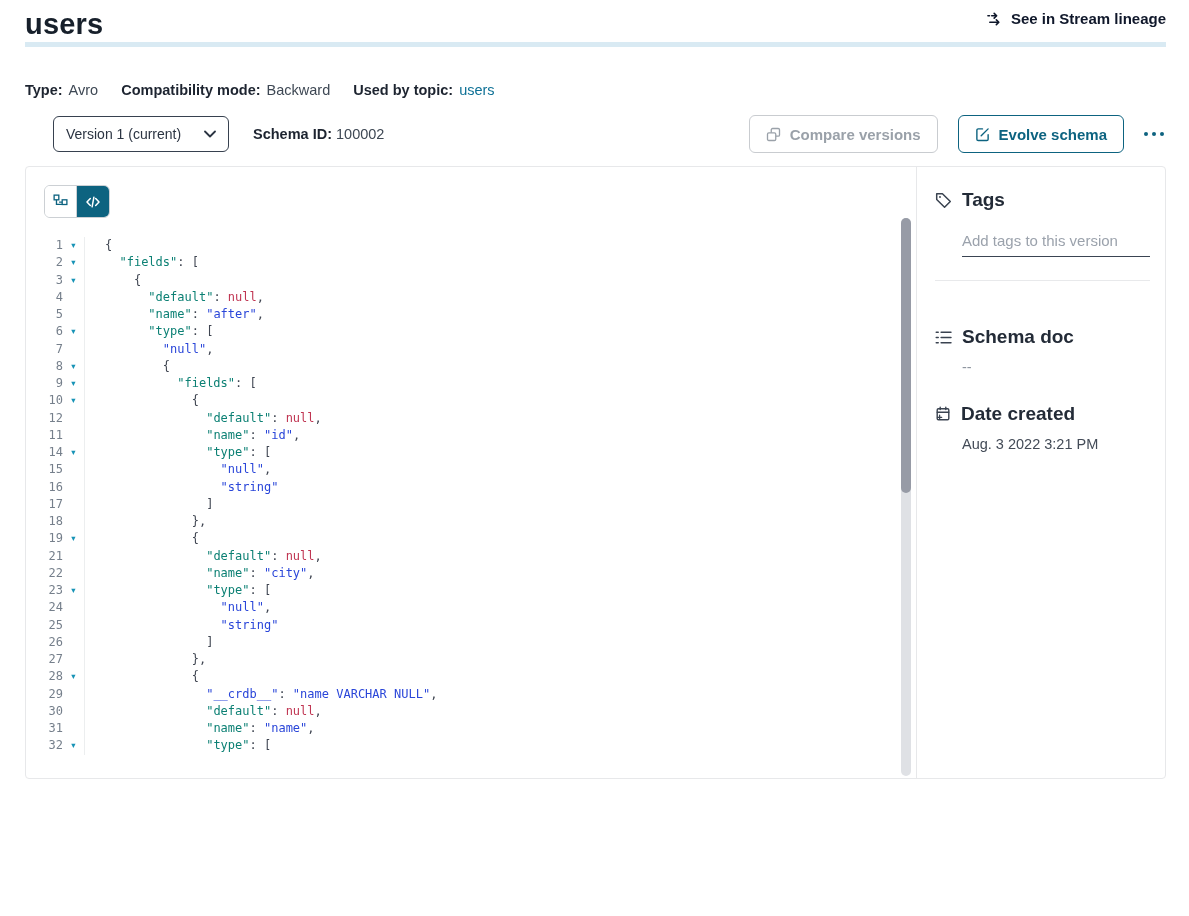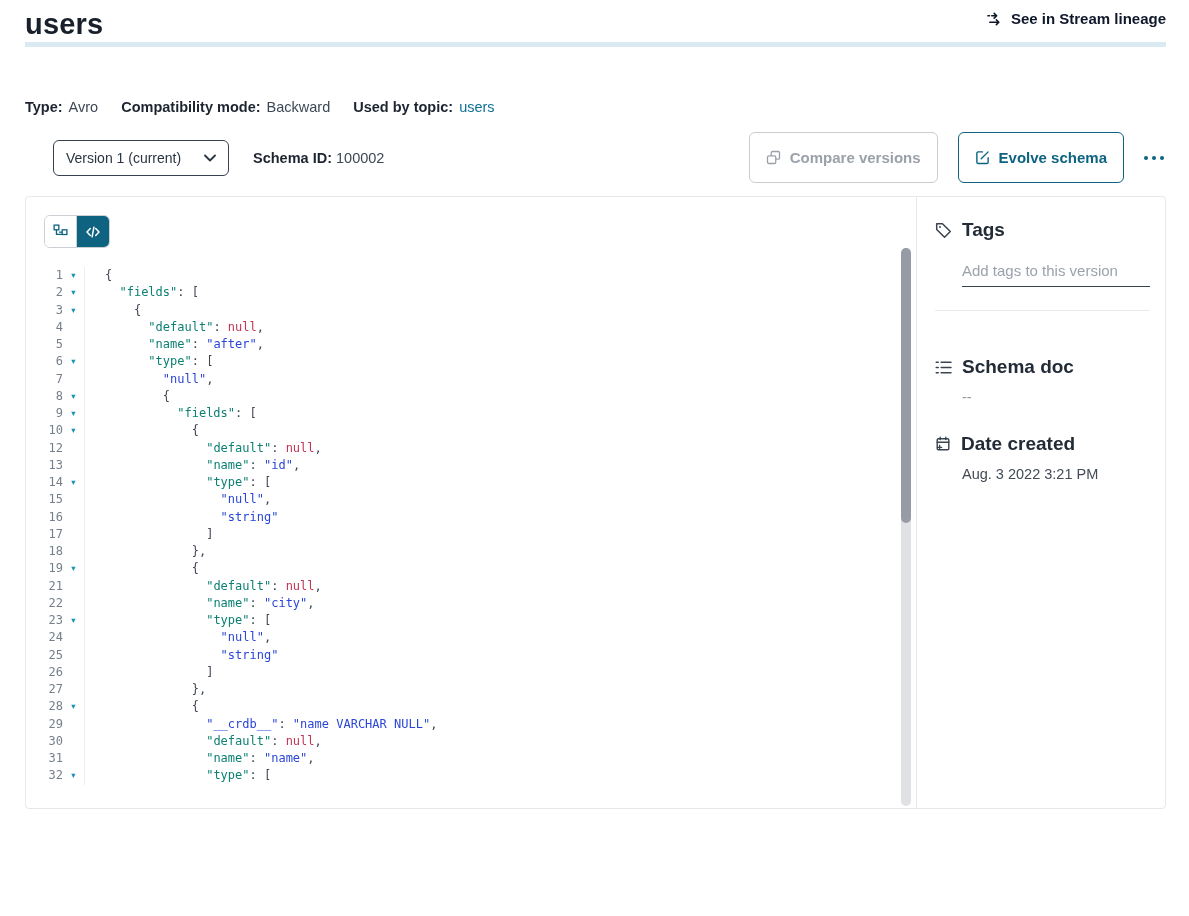--- a/index.html
+++ b/index.html
@@ -23,33 +23,33 @@
   .tab.active { color:#1d2430; }
   .tab.active::after { content:""; position:absolute; left:0; right:0; bottom:-5px; height:5px; background:#0b5d7d; z-index:1; }
   .tabbar { height:5px; background:#d9eaf3; }
 
   
   .vk-row { margin-top:32px; display:flex; align-items:center; }
   .value-btn { background:#0d6380; color:#fff; border:none; border-radius:6px; height:32px; padding:0 14px; font-size:14.5px; font-family:inherit; cursor:pointer; }
   .key-btn { background:none; border:none; color:#0e7196; font-size:14.5px; font-weight:600; font-family:inherit; margin-left:25px; cursor:pointer; }
 
   
-  .meta { margin-top:52px; display:flex; align-items:baseline; font-size:14.5px; }
+  .meta { margin-top:35px; display:flex; align-items:baseline; font-size:14.5px; }
   .meta b { color:#1d2430; font-weight:700; }
   .meta .val { color:#3e4854; margin-left:6px; }
   .meta .grp { margin-right:23px; }
   .meta a.topic { color:#0e7196; margin-left:6px; cursor:pointer; text-decoration:none; }
 
   
   .controls { margin-top:17px; display:flex; align-items:center;padding-left:28px; }
   .select { width:176px; height:36px; border:1px solid #37414f; border-radius:6px; background:#fff;
             display:flex; align-items:center; justify-content:space-between; padding:0 12px; font-size:14px; color:#2b3442; cursor:pointer; }
   .schema-id { margin-left:24px; font-size:14.5px; }
   .spacer { flex:1; }
-  .btn { height:51px; border-radius:6px; background:#fff; display:flex; align-items:center; gap:9px; padding:0 16px;
+  .btn { height:38px; border-radius:6px; background:#fff; display:flex; align-items:center; gap:9px; padding:0 16px;
          font-size:15px; font-weight:600; font-family:inherit; cursor:pointer; }
   .btn.disabled { color:#9aa1a9; border:1px solid #c9ccd0; cursor:default; }
   .btn.outline { color:#0d6380; border:1px solid #0d6380; margin-left:20px; }
   .more { margin-left:18px; display:flex; gap:4px; padding:6px 2px; cursor:pointer; }
   .more .dot { width:4px; height:4px; border-radius:50%; background:#0d6380; }
 
   
   .panel { margin-top:13px; height:613px; border:1px solid #e7e8ea; border-radius:4px; display:flex; overflow:hidden; background:#fff; }
   .editor { position:relative; width:891px; flex:none; border-right:1px solid #e7e8ea; padding-top:18px; }
   .view-toggle { margin-left:18px; display:inline-flex; border:1px solid #ccd0d4; border-radius:6px; overflow:hidden; }
@@ -228,21 +228,21 @@
             <span class="ln">10</span>
             <span class="fold">▾</span>
             <span class="line-text">            <span class="tk-p">{</span></span>
           </div>
           <div class="code-line">
             <span class="ln">12</span>
             <span class="fold"></span>
             <span class="line-text">              <span class="tk-k">"default"</span><span class="tk-p">: </span><span class="tk-n">null</span><span class="tk-p">,</span></span>
           </div>
           <div class="code-line">
-            <span class="ln">13</span>
+            <span class="ln">11</span>
             <span class="fold"></span>
             <span class="line-text">              <span class="tk-k">"name"</span><span class="tk-p">: </span><span class="tk-s">"id"</span><span class="tk-p">,</span></span>
           </div>
           <div class="code-line">
             <span class="ln">14</span>
             <span class="fold">▾</span>
             <span class="line-text">              <span class="tk-k">"type"</span><span class="tk-p">: [</span></span>
           </div>
           <div class="code-line">
             <span class="ln">15</span>

